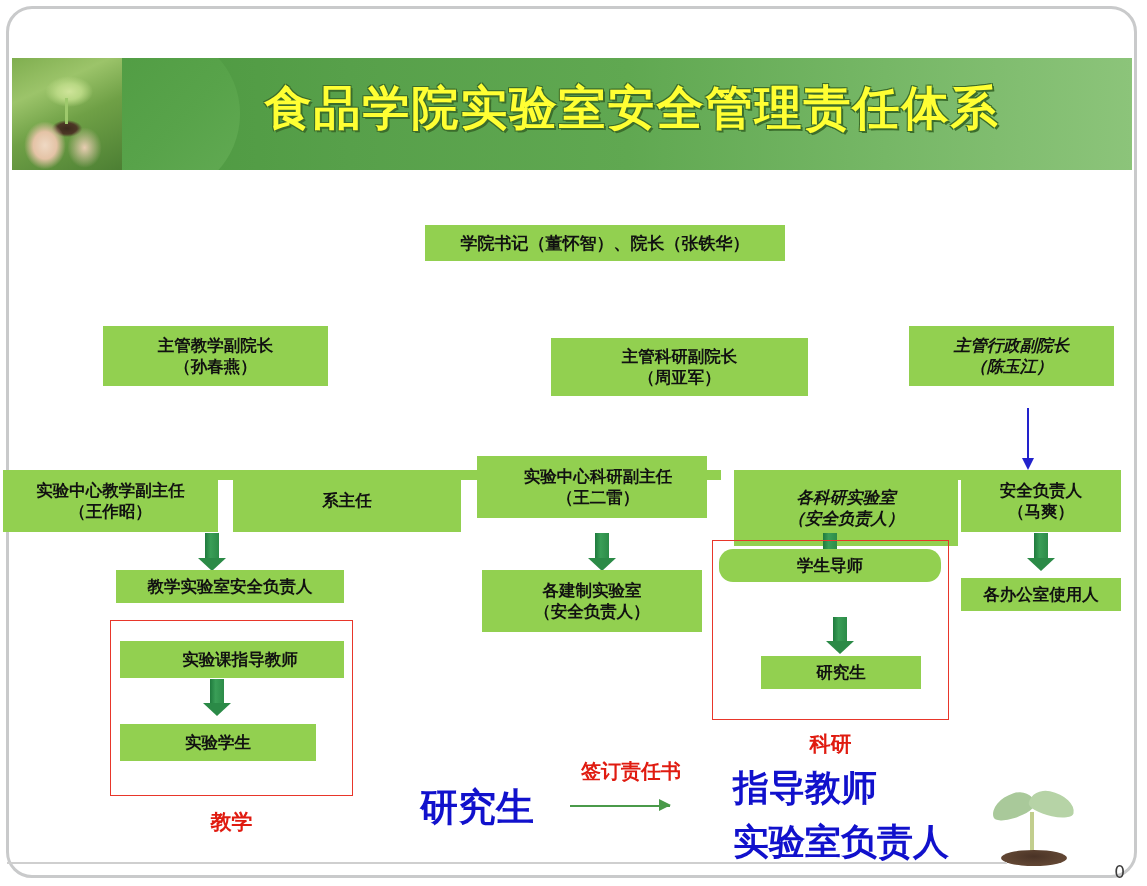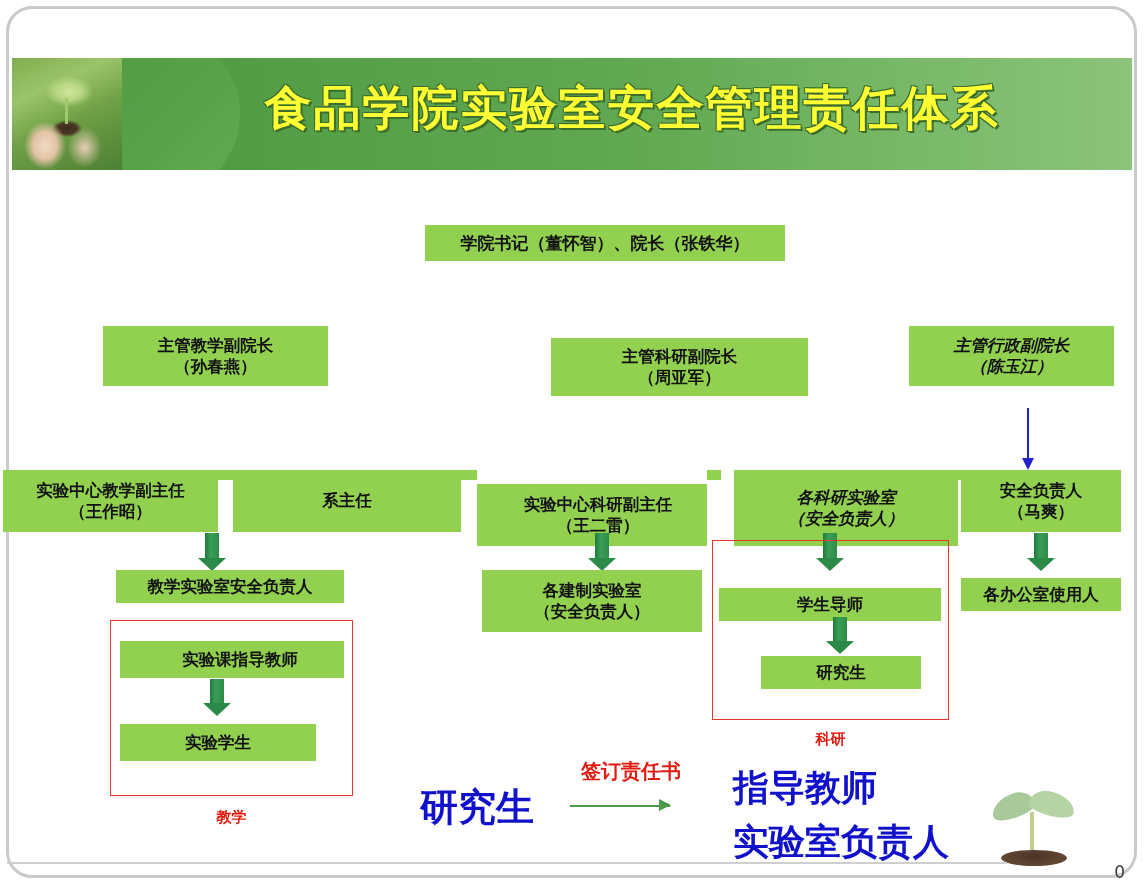--- a/index.html
+++ b/index.html
@@ -86,21 +86,21 @@
   .barrow .head{
     position:absolute;left:50%;transform:translateX(-50%);
     width:0;height:0;
     border-left:6px solid transparent;border-right:6px solid transparent;
     border-top:12px solid #2222cc;
   }
   
   .stub{position:absolute;background:#92d050;}
   .redbox{position:absolute;border:1.6px solid #e8362a;box-sizing:border-box;}
   .redlabel{
-    position:absolute;color:#e01b10;font-weight:bold;font-size:15px;
+    position:absolute;color:#e01b10;font-weight:bold;font-size:21px;
     text-align:center;white-space:nowrap;
   }
   .bluetext{
     position:absolute;color:#1111cc;font-weight:bold;white-space:nowrap;
   }
   #sign-arrow{position:absolute;}
   #sign-arrow .line{position:absolute;left:0;top:50%;height:2px;background:#4a9a4a;width:100%;}
   #sign-arrow .tip{
     position:absolute;right:-1px;top:50%;transform:translateY(-50%);
     width:0;height:0;border-top:6px solid transparent;border-bottom:6px solid transparent;
@@ -175,21 +175,21 @@
 
   <div class="node n16" style="left:3px;top:470px;width:215px;height:62px;">
     <span>实验中心教学副主任</span>
     <span>（王作昭）</span>
   </div>
 
   <div class="node n16" style="left:233px;top:470px;width:228px;height:62px;">
     <span>系主任</span>
   </div>
 
-  <div class="node n16" style="left:477px;top:484px;width:230px;height:62px;padding-left:12px;">
+  <div class="node n16" style="left:477px;top:456px;width:230px;height:62px;padding-left:12px;">
     <span>实验中心科研副主任</span>
     <span>（王二雷）</span>
   </div>
 
   <div class="node n16" style="left:734px;top:470px;width:224px;height:76px;font-style:italic;">
     <span>各科研实验室</span>
     <span>（安全负责人）</span>
   </div>
 
   <div class="node n16" style="left:961px;top:470px;width:160px;height:62px;">
@@ -224,21 +224,21 @@
 
   <div class="node n16" style="left:116px;top:570px;width:228px;height:33px;">
     <span>教学实验室安全负责人</span>
   </div>
 
   <div class="node n16" style="left:482px;top:570px;width:220px;height:62px;">
     <span>各建制实验室</span>
     <span>（安全负责人）</span>
   </div>
 
-  <div class="node n16" style="left:719px;top:588px;width:222px;height:33px;">
+  <div class="node n16" style="left:719px;top:549px;width:222px;height:33px;border-radius:14px;">
     <span>学生导师</span>
   </div>
 
   <div class="node n16" style="left:961px;top:578px;width:160px;height:33px;">
     <span>各办公室使用人</span>
   </div>
 
   <div class="redbox" style="left:110px;top:620px;width:243px;height:176px;"></div>
 
   <div class="node n16" style="left:120px;top:641px;width:224px;height:37px;padding-left:16px;">

